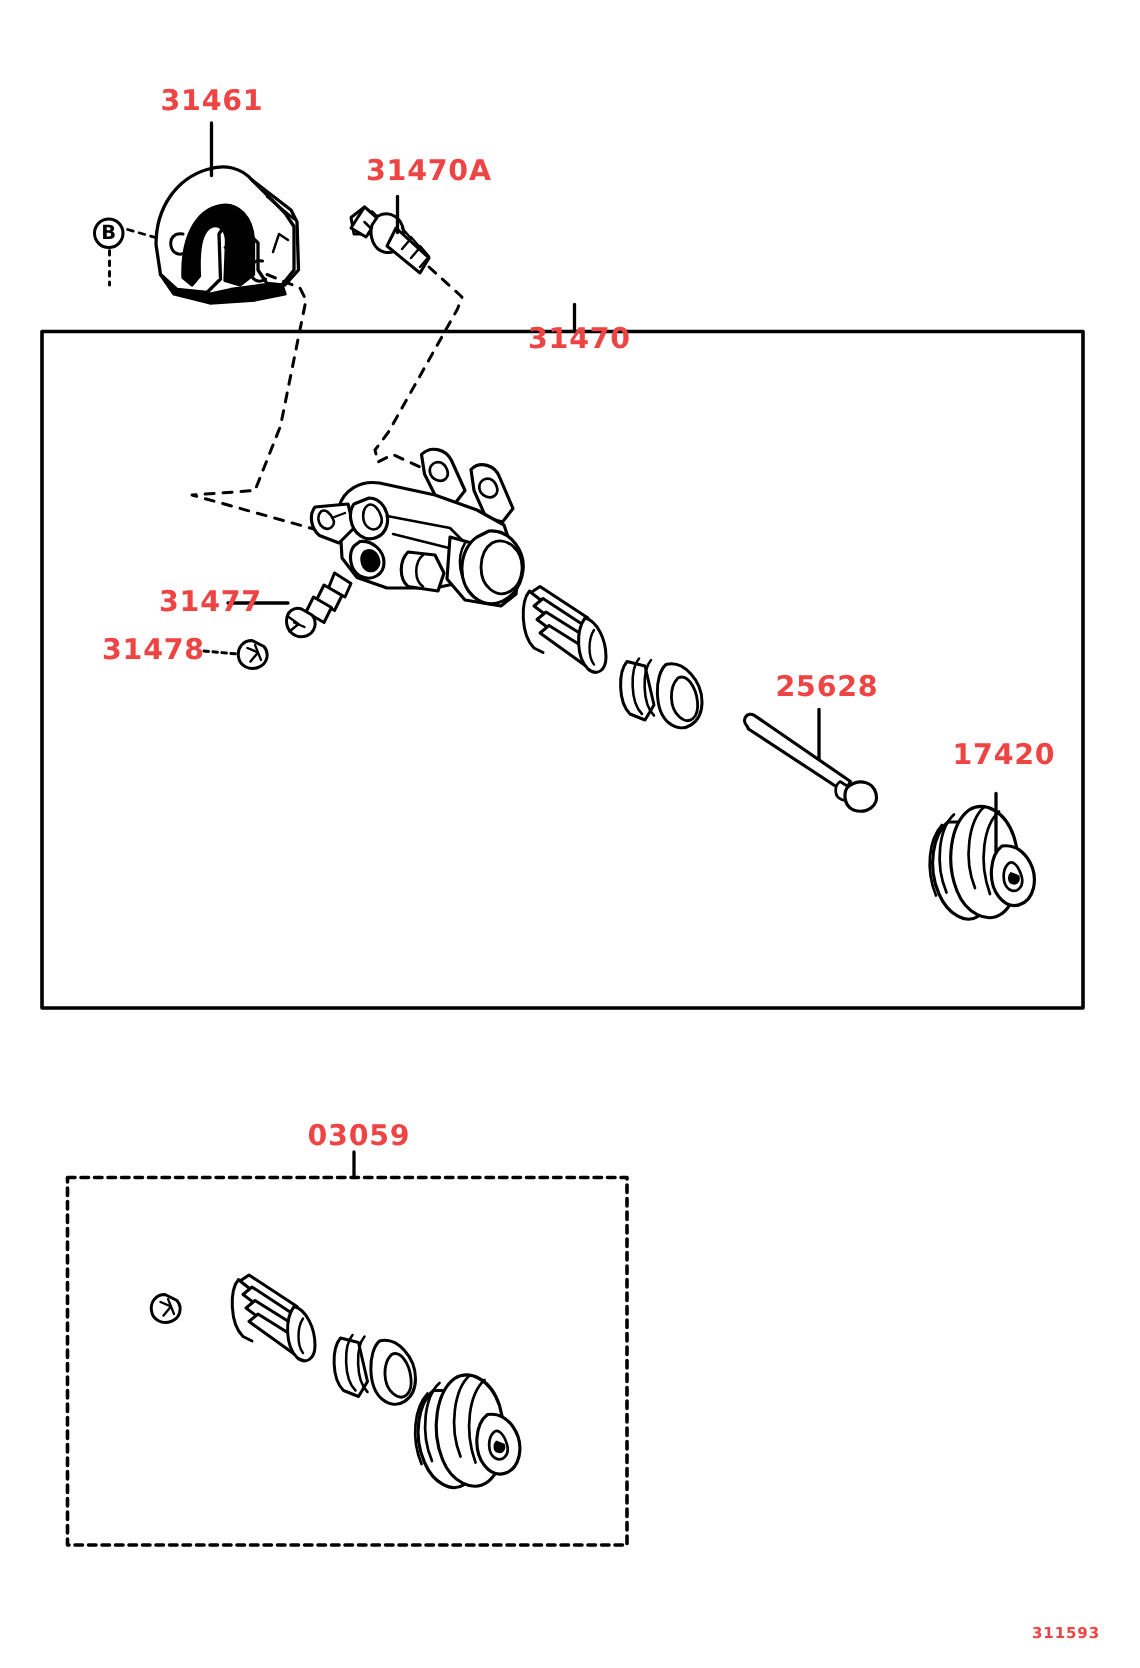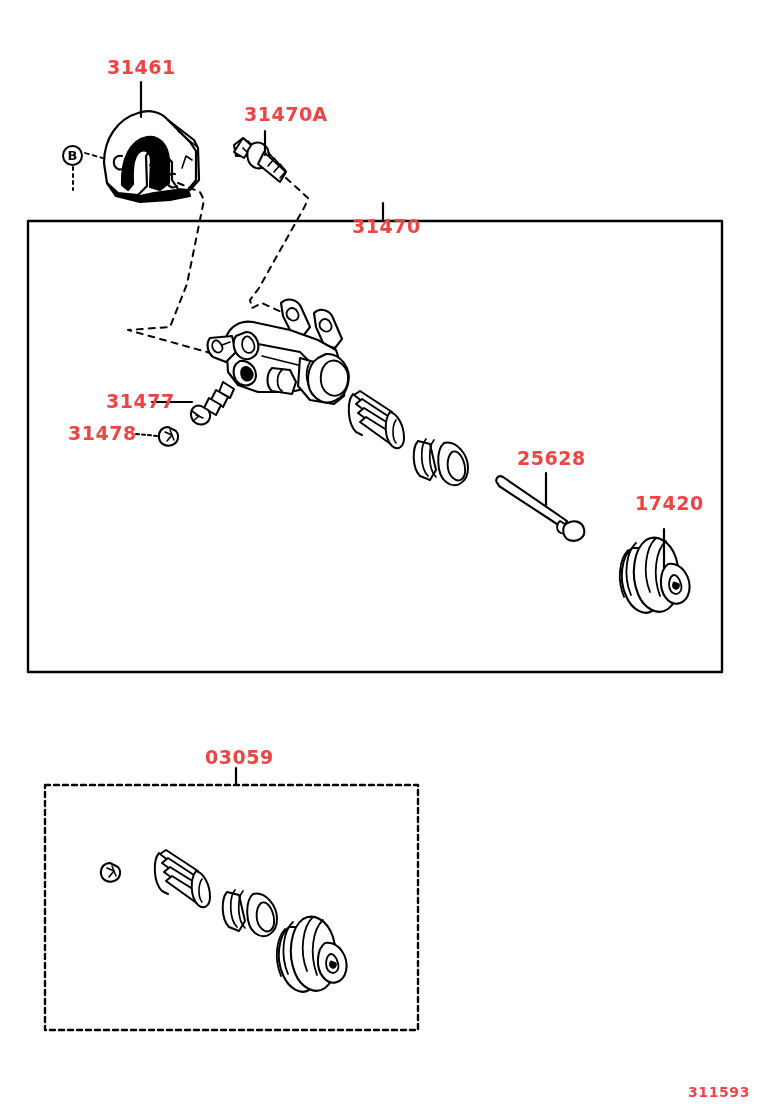--- a/index.html
+++ b/index.html
@@ -15,21 +15,21 @@
   .lbl{
     position:absolute;
     font-family:"DejaVu Sans","Liberation Sans",sans-serif;
     font-weight:bold;
     font-size:19px;
     letter-spacing:0.5px;
     color:#ef4444;
     white-space:nowrap;
     line-height:1;
   }
-  .lbl.code{font-size:14px;letter-spacing:0.6px;}
+  .lbl.code{font-size:10px;letter-spacing:0.6px;}
   .bmark{
     position:absolute;
     width:21px;height:21px;border:2px solid #000;border-radius:50%;
     font-family:"DejaVu Sans","Liberation Sans",sans-serif;
     font-weight:bold;font-size:13px;
     display:flex;align-items:center;justify-content:center;
     background:#fff;
     box-sizing:border-box;
   }
 </style>

